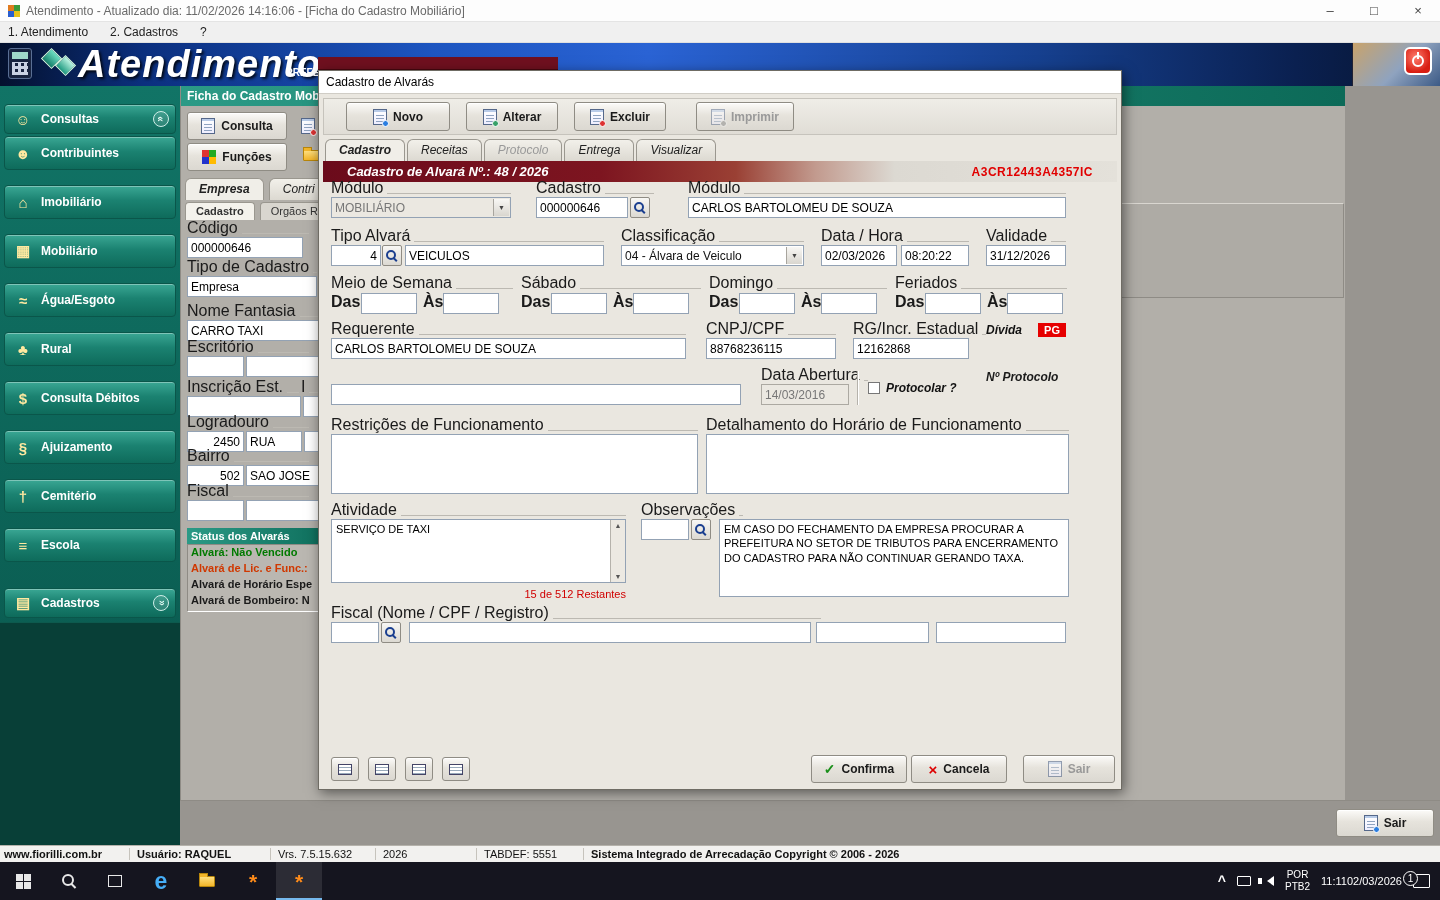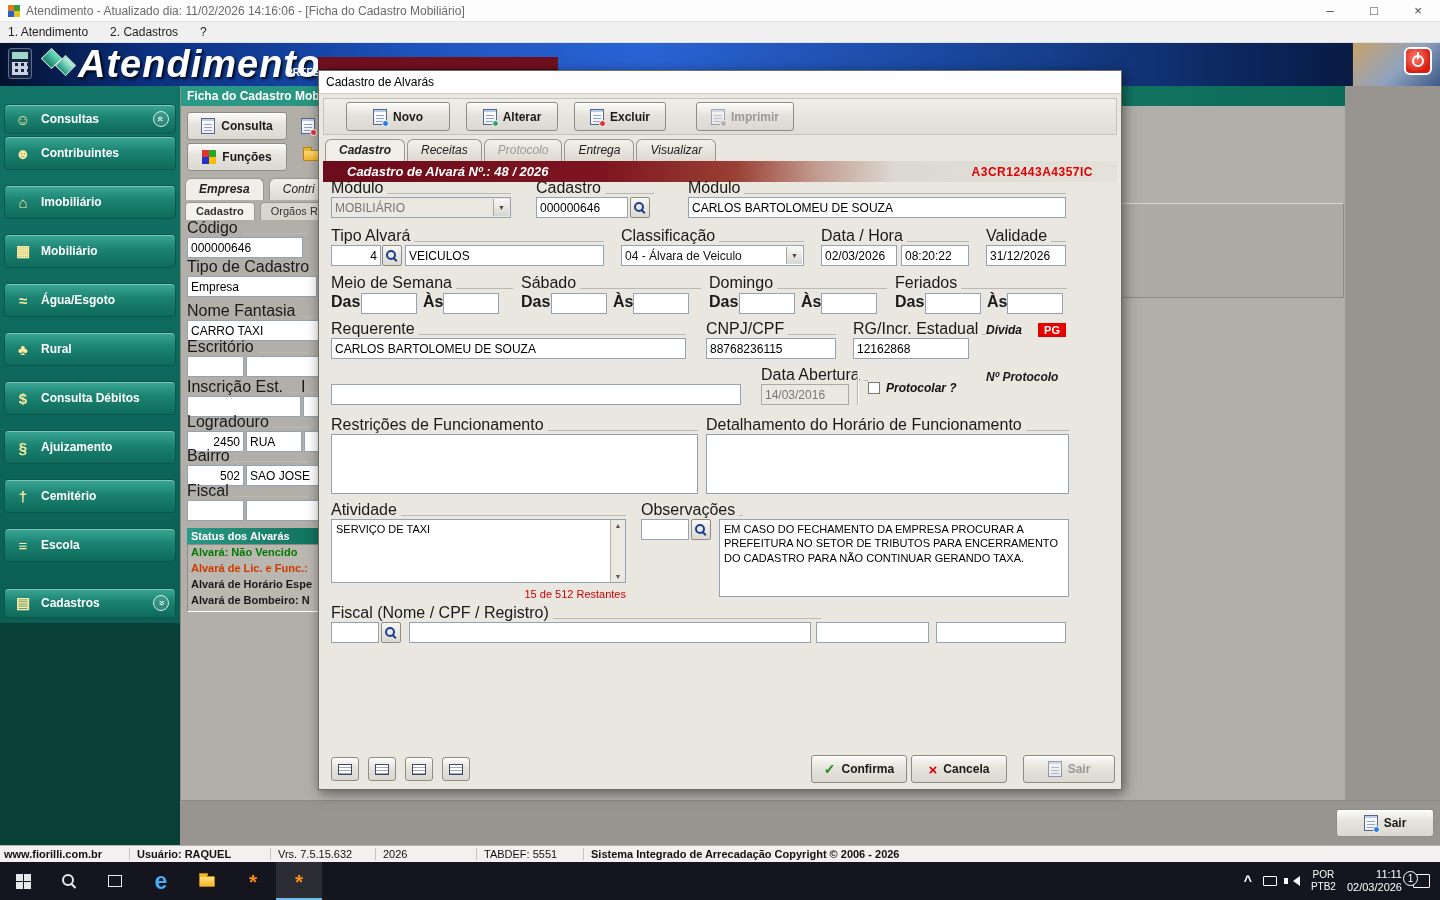--- a/index.html
+++ b/index.html
@@ -146,21 +146,21 @@
   .mag-w::before{content:"";position:absolute;left:0;top:0;width:8px;height:8px;border:2px solid #e8e8e8;border-radius:50%}
   .mag-w::after{content:"";position:absolute;left:10px;top:9px;width:6px;height:2px;background:#e8e8e8;transform:rotate(45deg);transform-origin:0 0}
   .tview{width:14px;height:12px;border:1px solid #e8e8e8}
   .edge-e{color:#46aef7;font-size:23px;font-weight:bold;line-height:1}
   .app-star{color:#ff8c1a;font-size:21px;font-weight:bold;line-height:1}
   .tray{margin-left:auto;height:38px;display:flex;align-items:center;gap:11px;padding-right:10px;color:#fff}
   .net{width:14px;height:10px;border:1px solid #fff;border-radius:1px}
   .spk{position:relative;width:0;height:0;border:5px solid transparent;border-right:7px solid #fff}
   .spk::before{content:"";position:absolute;left:-9px;top:-3px;width:4px;height:6px;background:#fff}
   .two-line{display:flex;flex-direction:column;align-items:center;font-size:10px;line-height:12px}
-  .clock{display:flex;flex-direction:column;align-items:flex-end;font-size:11px;line-height:13px}
+  .clock{display:flex;flex-direction:row;align-items:flex-end;font-size:11px;line-height:13px}
   .ac{position:relative;width:17px;height:14px;border:1px solid #fff;border-radius:1px}
   .badge{position:absolute;left:-11px;top:-4px;width:15px;height:15px;border-radius:50%;background:#15151f;
        border:1px solid #fff;color:#fff;font-size:10px;display:flex;align-items:center;justify-content:center}
 </style>
 </head>
 <body>
 
 <div class="titlebar">
   <span class="quad-sm">
     <i style="background:#e07b1f"></i>

